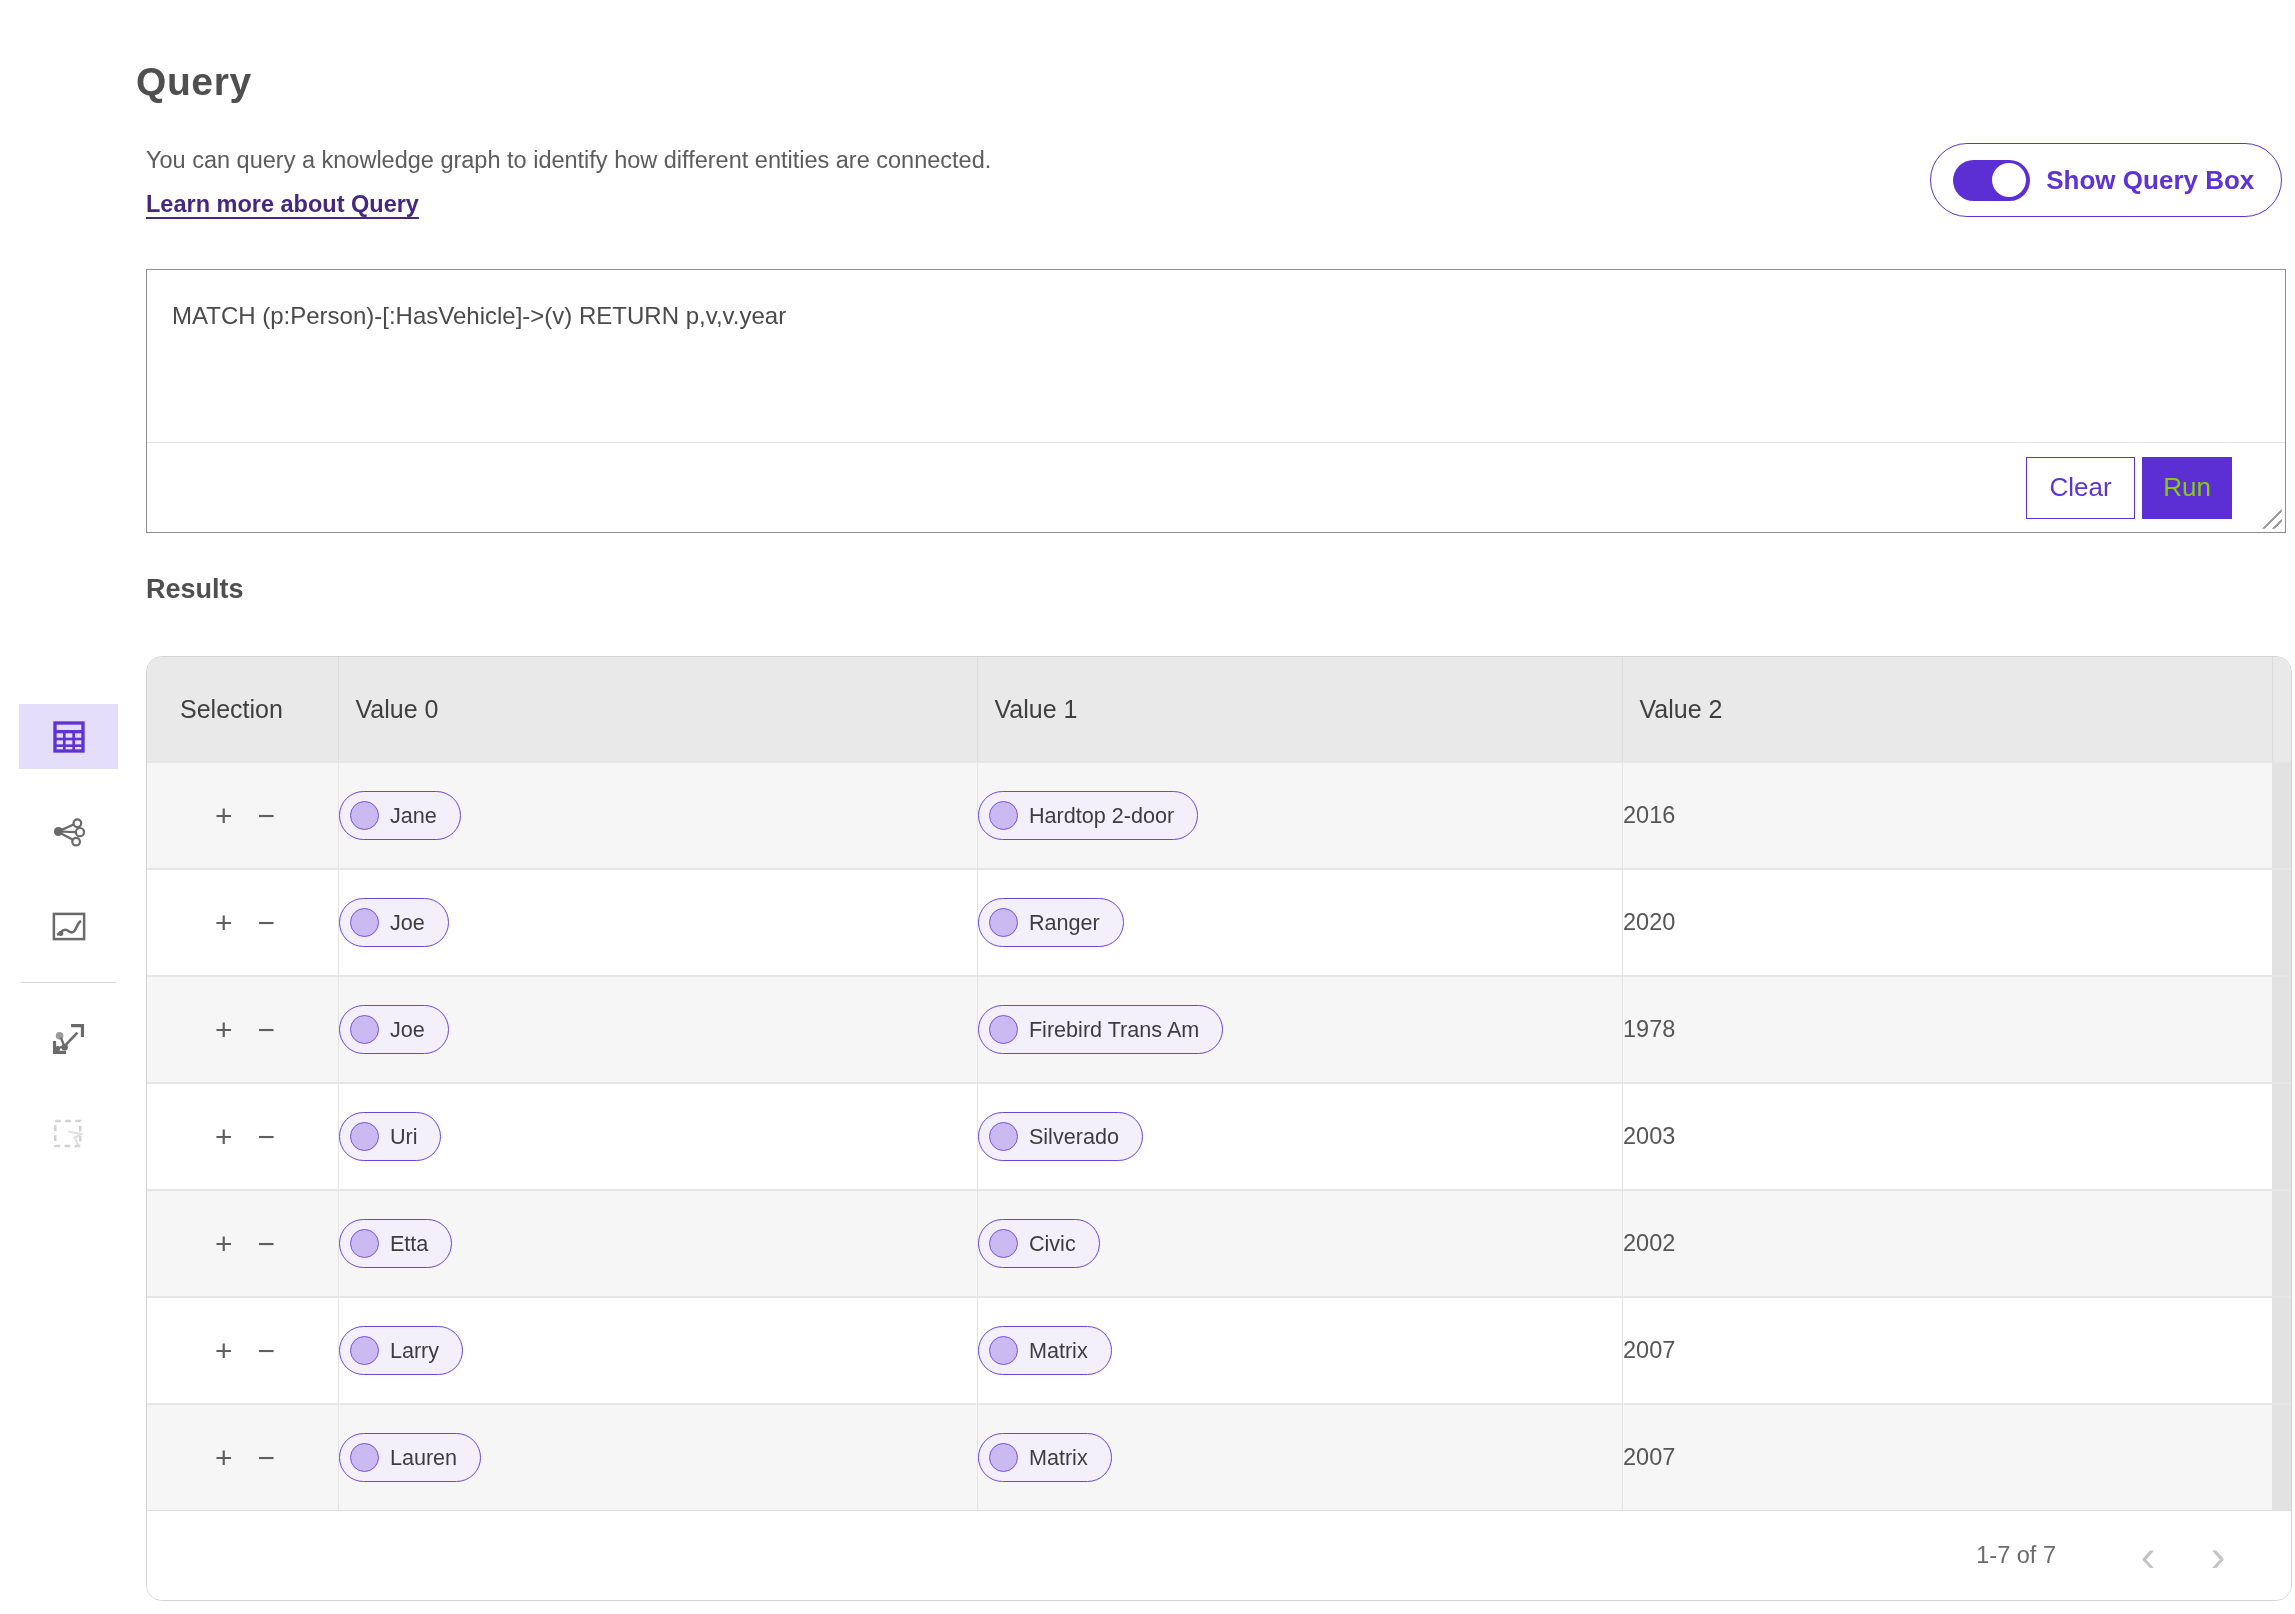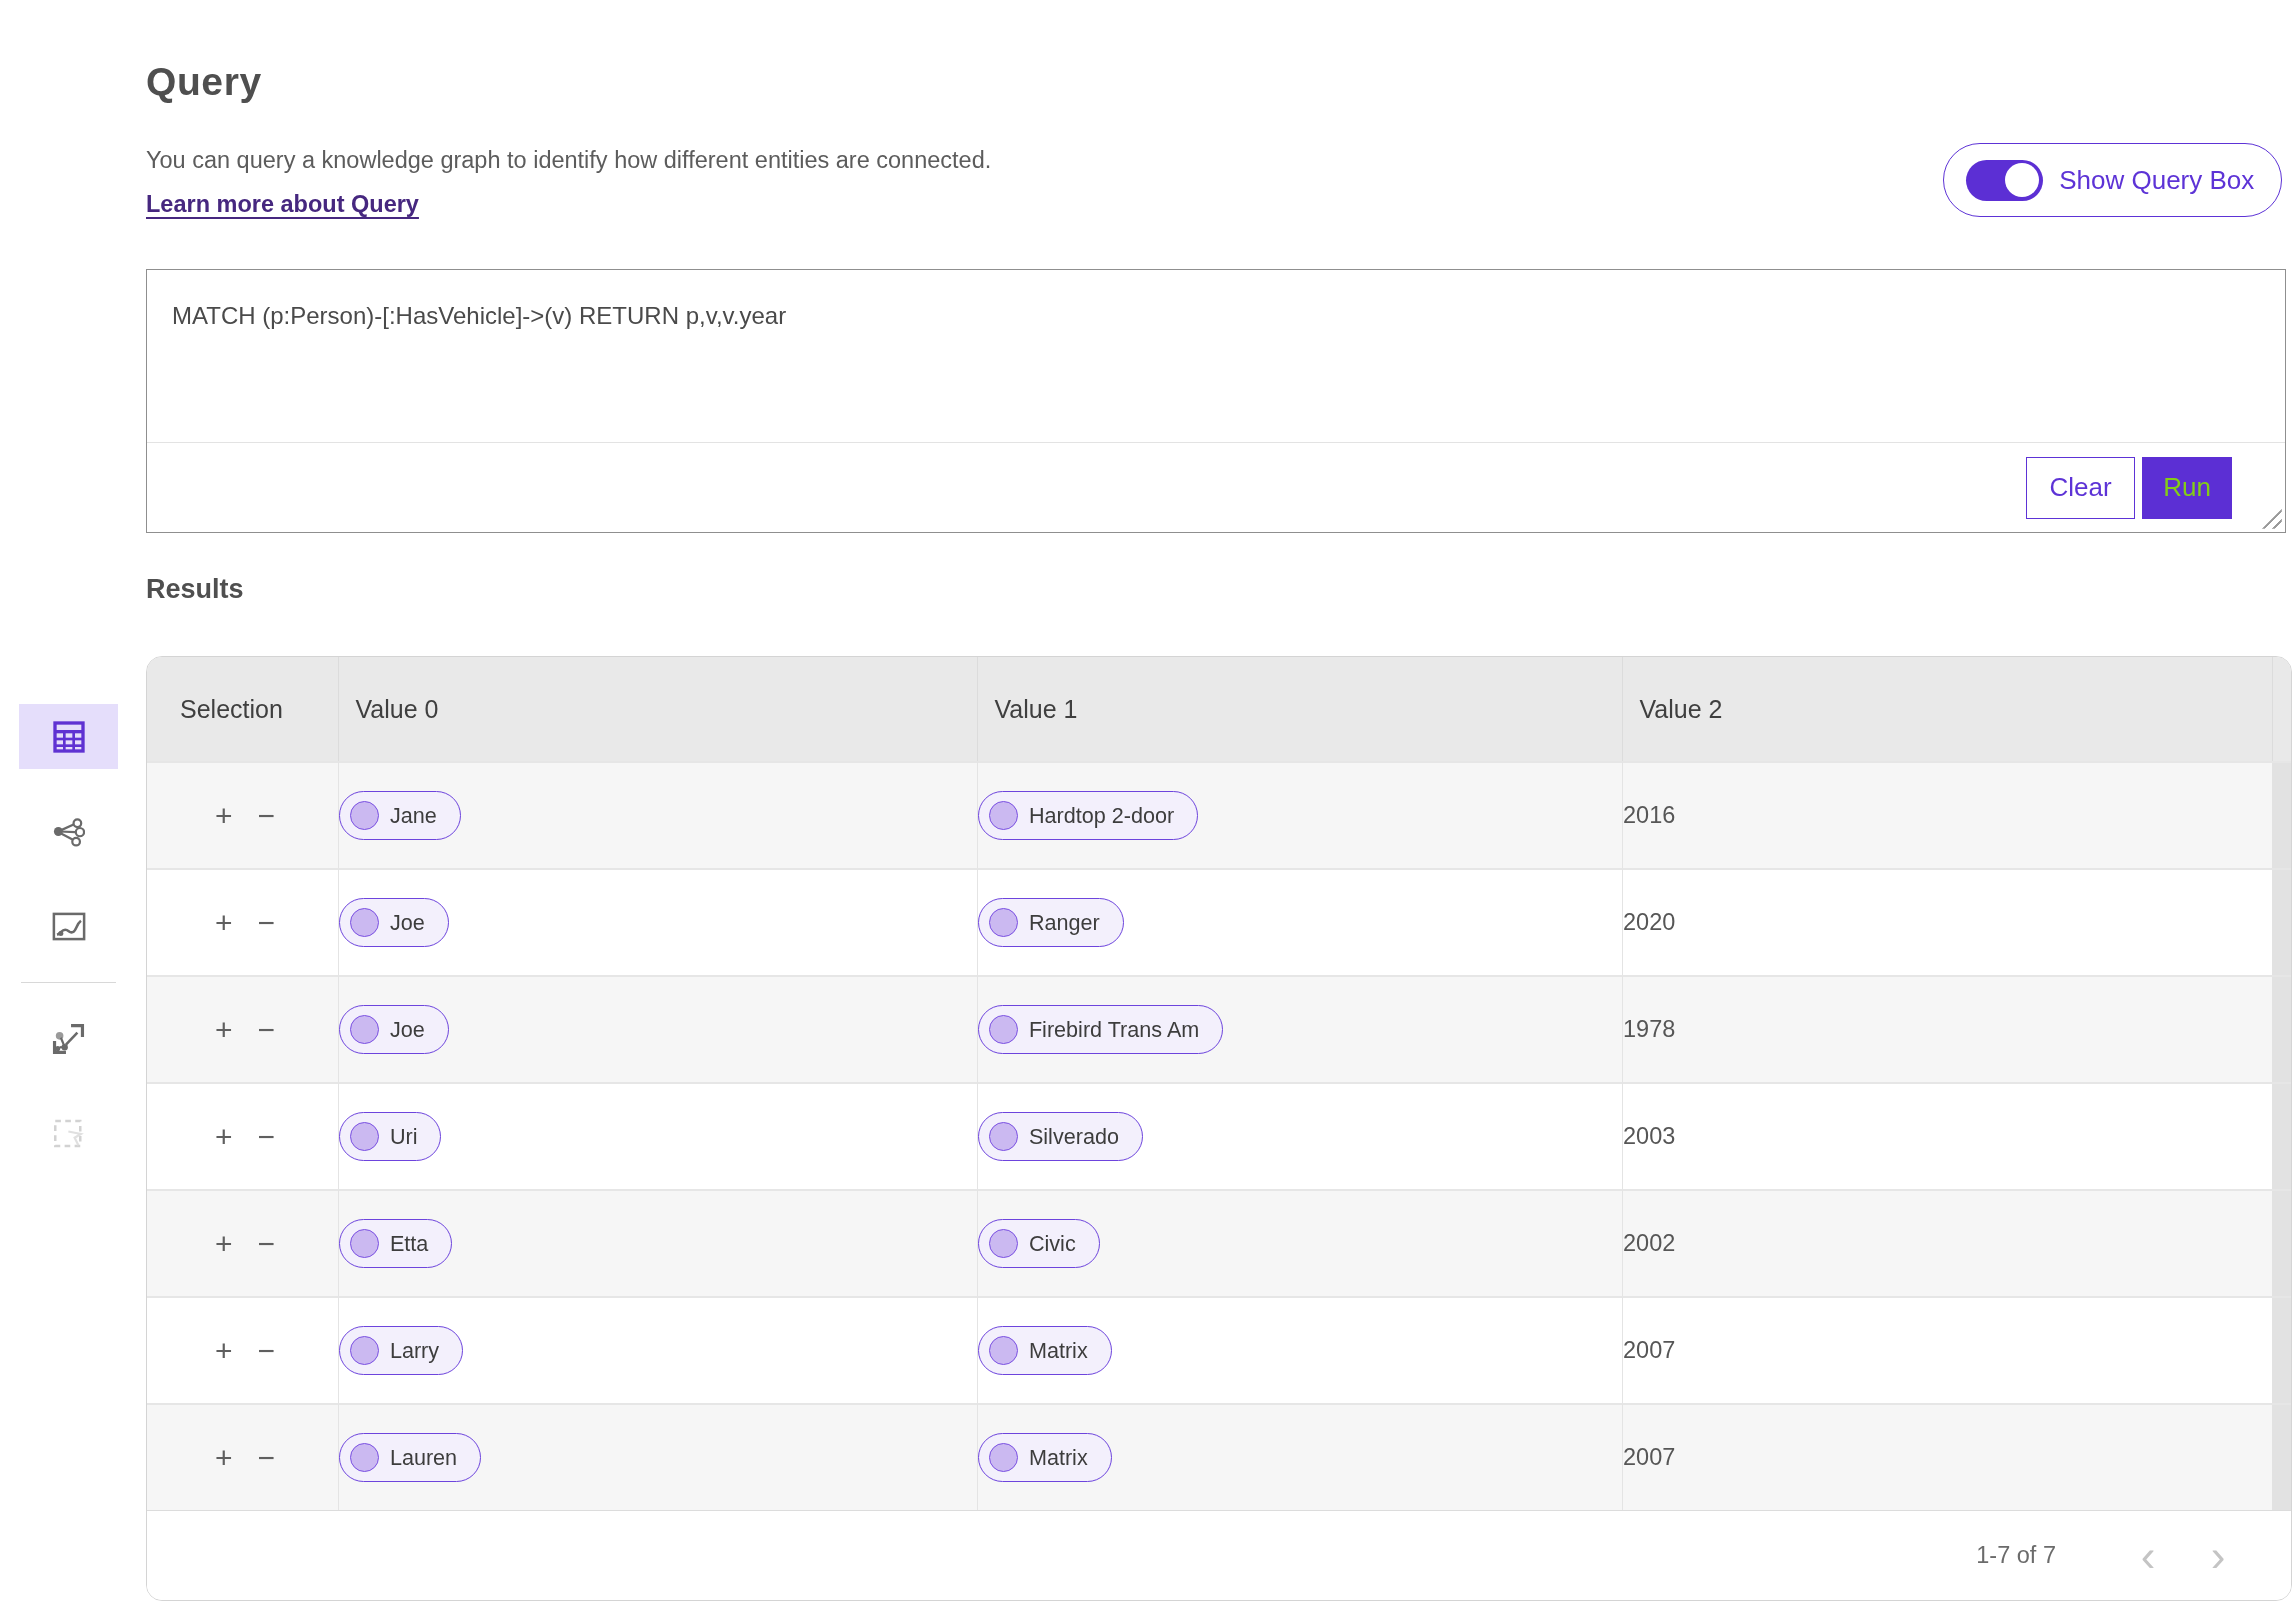--- a/index.html
+++ b/index.html
@@ -1,27 +1,27 @@
 <!DOCTYPE html>
 <html style="font-size:10px"><head>
 <meta charset="utf-8">
 <style>
   * { margin:0; padding:0; box-sizing:border-box; }
   html,body { background:#ffffff; }
   body { font-family:"Liberation Sans", sans-serif; }
   .page { position:relative; width:2295px; height:1615px; background:#fff; overflow:hidden; }
 
   
-  .page-title { position:absolute; left:146px; top:60px; font-size:39px; font-weight:700; color:#4f4f4f; letter-spacing:0.6px; }
+  .page-title { position:absolute; left:136px; top:60px; font-size:39px; font-weight:700; color:#4f4f4f; letter-spacing:0.6px; }
   .page-desc  { position:absolute; left:146px; top:147px; font-size:23.5px; color:#5c5c5c; }
   .learn-more-row { position:absolute; left:146px; top:191px; font-size:23.5px; font-weight:700; color:#46277f; }
   .learn-more-row a { color:#46277f; text-decoration:underline; text-underline-offset:5px; text-decoration-thickness:1.9px; cursor:pointer; }
 
   .toggle-pill { position:absolute; right:12.7px; top:143px; height:74px; border:1.9px solid #5d33d6; border-radius:44px;
-                 display:flex; align-items:center; gap:16.5px; padding:0 27px 0 21.6px; background:#fff; cursor:pointer; }
+                 display:flex; align-items:center; gap:16.5px; padding:0 27px 0 21.6px; background:#fff; cursor:pointer;font-weight:bold; }
   .toggle-track { width:77px; height:41px; background:#5c2fd4; border-radius:21.6px; position:relative; flex:0 0 auto; }
   .toggle-knob  { position:absolute; top:3.2px; left:39px; width:34px; height:34px; background:#fff; border-radius:50%; }
   .toggle-label { font-size:26px; color:#5d33d6; white-space:nowrap; }
 
   
   .query-panel { position:absolute; left:146px; top:269px; width:2140px; border:1.3px solid #8f8f8f; background:#fff; }
   .query-textarea { position:relative; height:172px; padding:30px 25px; font-size:24px; color:#4a4a4a; line-height:1.3; }
   .resize-grip { position:absolute; right:3.2px; bottom:3.2px; width:20px; height:20px;
                  background:repeating-linear-gradient(135deg, #9a9a9a 0 1.9px, transparent 1.9px 7px);
                  clip-path:polygon(100% 0, 100% 100%, 0 100%); }

